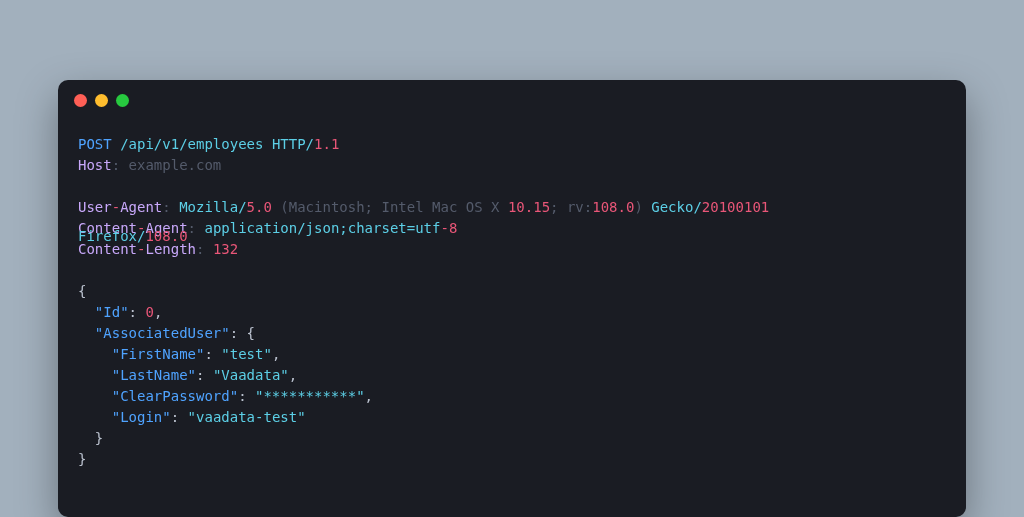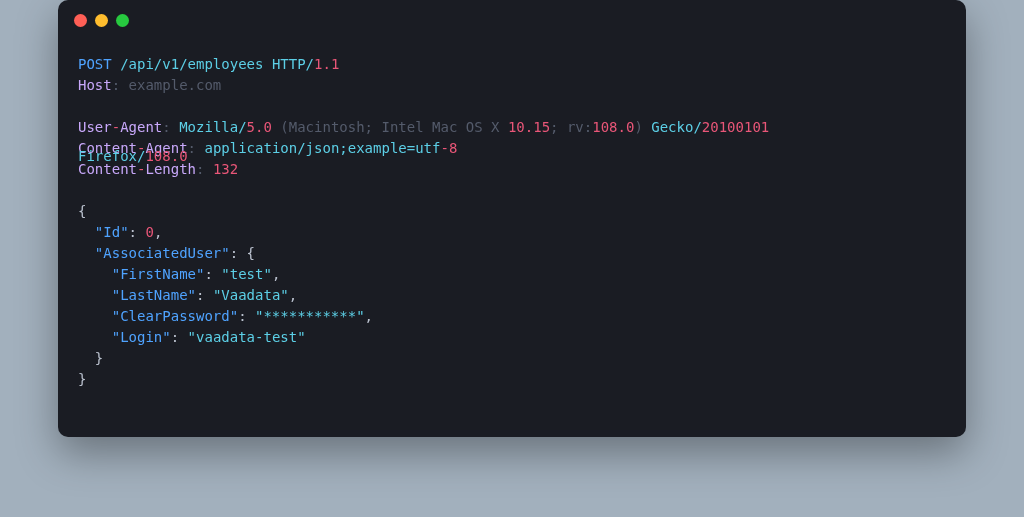--- a/index.html
+++ b/index.html
@@ -8,21 +8,21 @@
     width: 1024px;
     height: 517px;
     background: #a2b0bd;
     font-family: "Menlo", "Consolas", "DejaVu Sans Mono", monospace;
     overflow: hidden;
   }
   .stage {
     width: 1024px;
     height: 517px;
     display: flex;
-    align-items: flex-start;
+    align-items: flex-end;
     justify-content: center;
   }
   .window {
     width: 908px;
     height: 437px;
     background: #1a1c23;
     border-radius: 10px;
     box-shadow: 0 16px 40px rgba(0,0,0,0.35);
     position: relative;
     overflow: hidden;
@@ -91,21 +91,21 @@
 
       
       <div class="line" style="top:21px"><span class="hdr">Host</span><span class="dim">: </span><span class="dim">example.com</span></div>
 
       
 
       
       <div class="line" style="top:63px"><span class="hdr">User</span><span class="num">-</span><span class="hdr">Agent</span><span class="dim">: </span><span class="path">Mozilla/</span><span class="num">5.0</span><span class="dim"> (Macintosh; Intel Mac OS X </span><span class="num">10.15</span><span class="dim">; rv:</span><span class="num">108.0</span><span class="dim">) </span><span class="path">Gecko/</span><span class="num">20100101</span></div>
 
       
-      <div class="line" style="top:84px"><span class="hdr">Content</span><span class="num">-</span><span class="hdr">Agent</span><span class="dim">: </span><span class="path">application/json;example=utf</span><span class="num">-</span><span class="num">8</span></div>
+      <div class="line" style="top:84px"><span class="hdr">Content</span><span class="num">-</span><span class="hdr">Agent</span><span class="dim">: </span><span class="path">application/json;charset=utf</span><span class="num">-</span><span class="num">8</span></div>
       <div class="overlay-line" style="top:92px"><span class="path">Firefox/</span><span class="num">108.0</span></div>
 
       
       <div class="line" style="top:105px"><span class="hdr">Content</span><span class="num">-</span><span class="hdr">Length</span><span class="dim">: </span><span class="num">132</span></div>
 
       
       
       <div class="line" style="top:147px"><span class="sym">{</span></div>
 
       <div class="line" style="top:168px"><span class="dim">  </span><span class="kw">"Id"</span><span class="col">: </span><span class="num">0</span><span class="sym">,</span></div>

